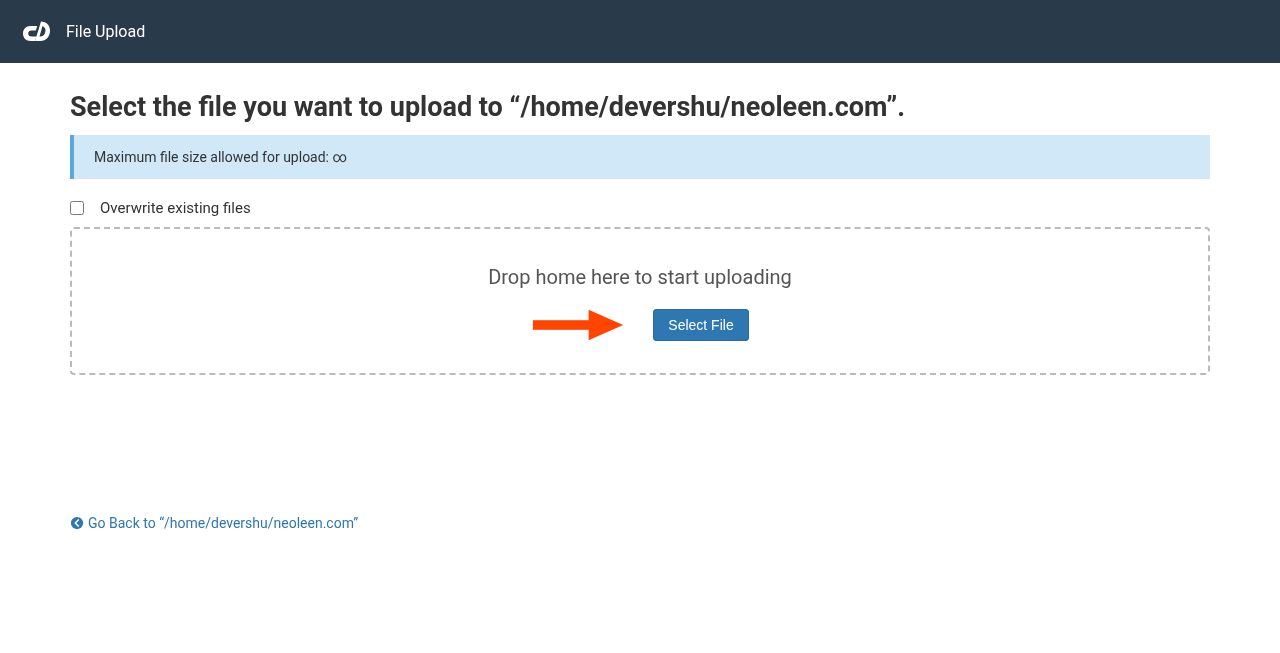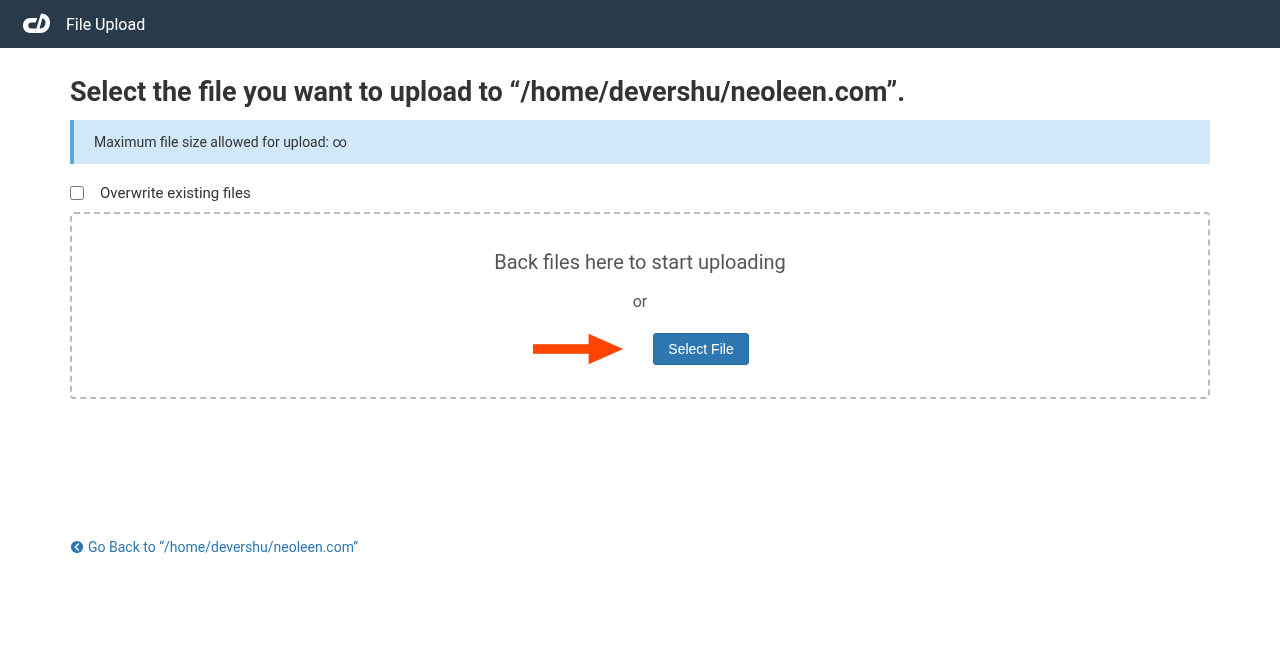--- a/index.html
+++ b/index.html
@@ -12,21 +12,21 @@
       background: #ffffff;
       color: #333333;
     }
     .header {
       background: #293a4a;
       color: #ffffff;
       padding: 10px 20px;
       display: flex;
       align-items: center;
       gap: 10px;
-      height: 48px;
+      height: 63px;
     }
     .logo {
       display: flex;
       align-items: center;
     }
     .logo svg {
       width: 36px;
       height: 28px;
     }
     .header-title {
@@ -148,22 +148,21 @@
   <div class="info-box">
     <span>Maximum file size allowed for upload: ∞</span>
   </div>
 
   <div class="checkbox-row">
     <input type="checkbox" id="overwrite" style="">
     <label for="overwrite">Overwrite existing files</label>
   </div>
 
   <div class="dropzone">
-    <div class="dropzone-title">Back files here to start uploading</div>
-    <div class="dropzone-or">or</div>
+    <div class="dropzone-title">Drop home here to start uploading</div>
     <div class="select-file-wrapper">
       <span class="arrow-annotation">
         <svg viewBox="0 0 100 36">
           <g fill="#ff4500">
             <rect x="2" y="13" width="62" height="10"></rect>
             <polygon points="60,2 96,18 60,34"></polygon>
           </g>
         </svg>
       </span>
       <button class="select-file-btn">Select File</button>

